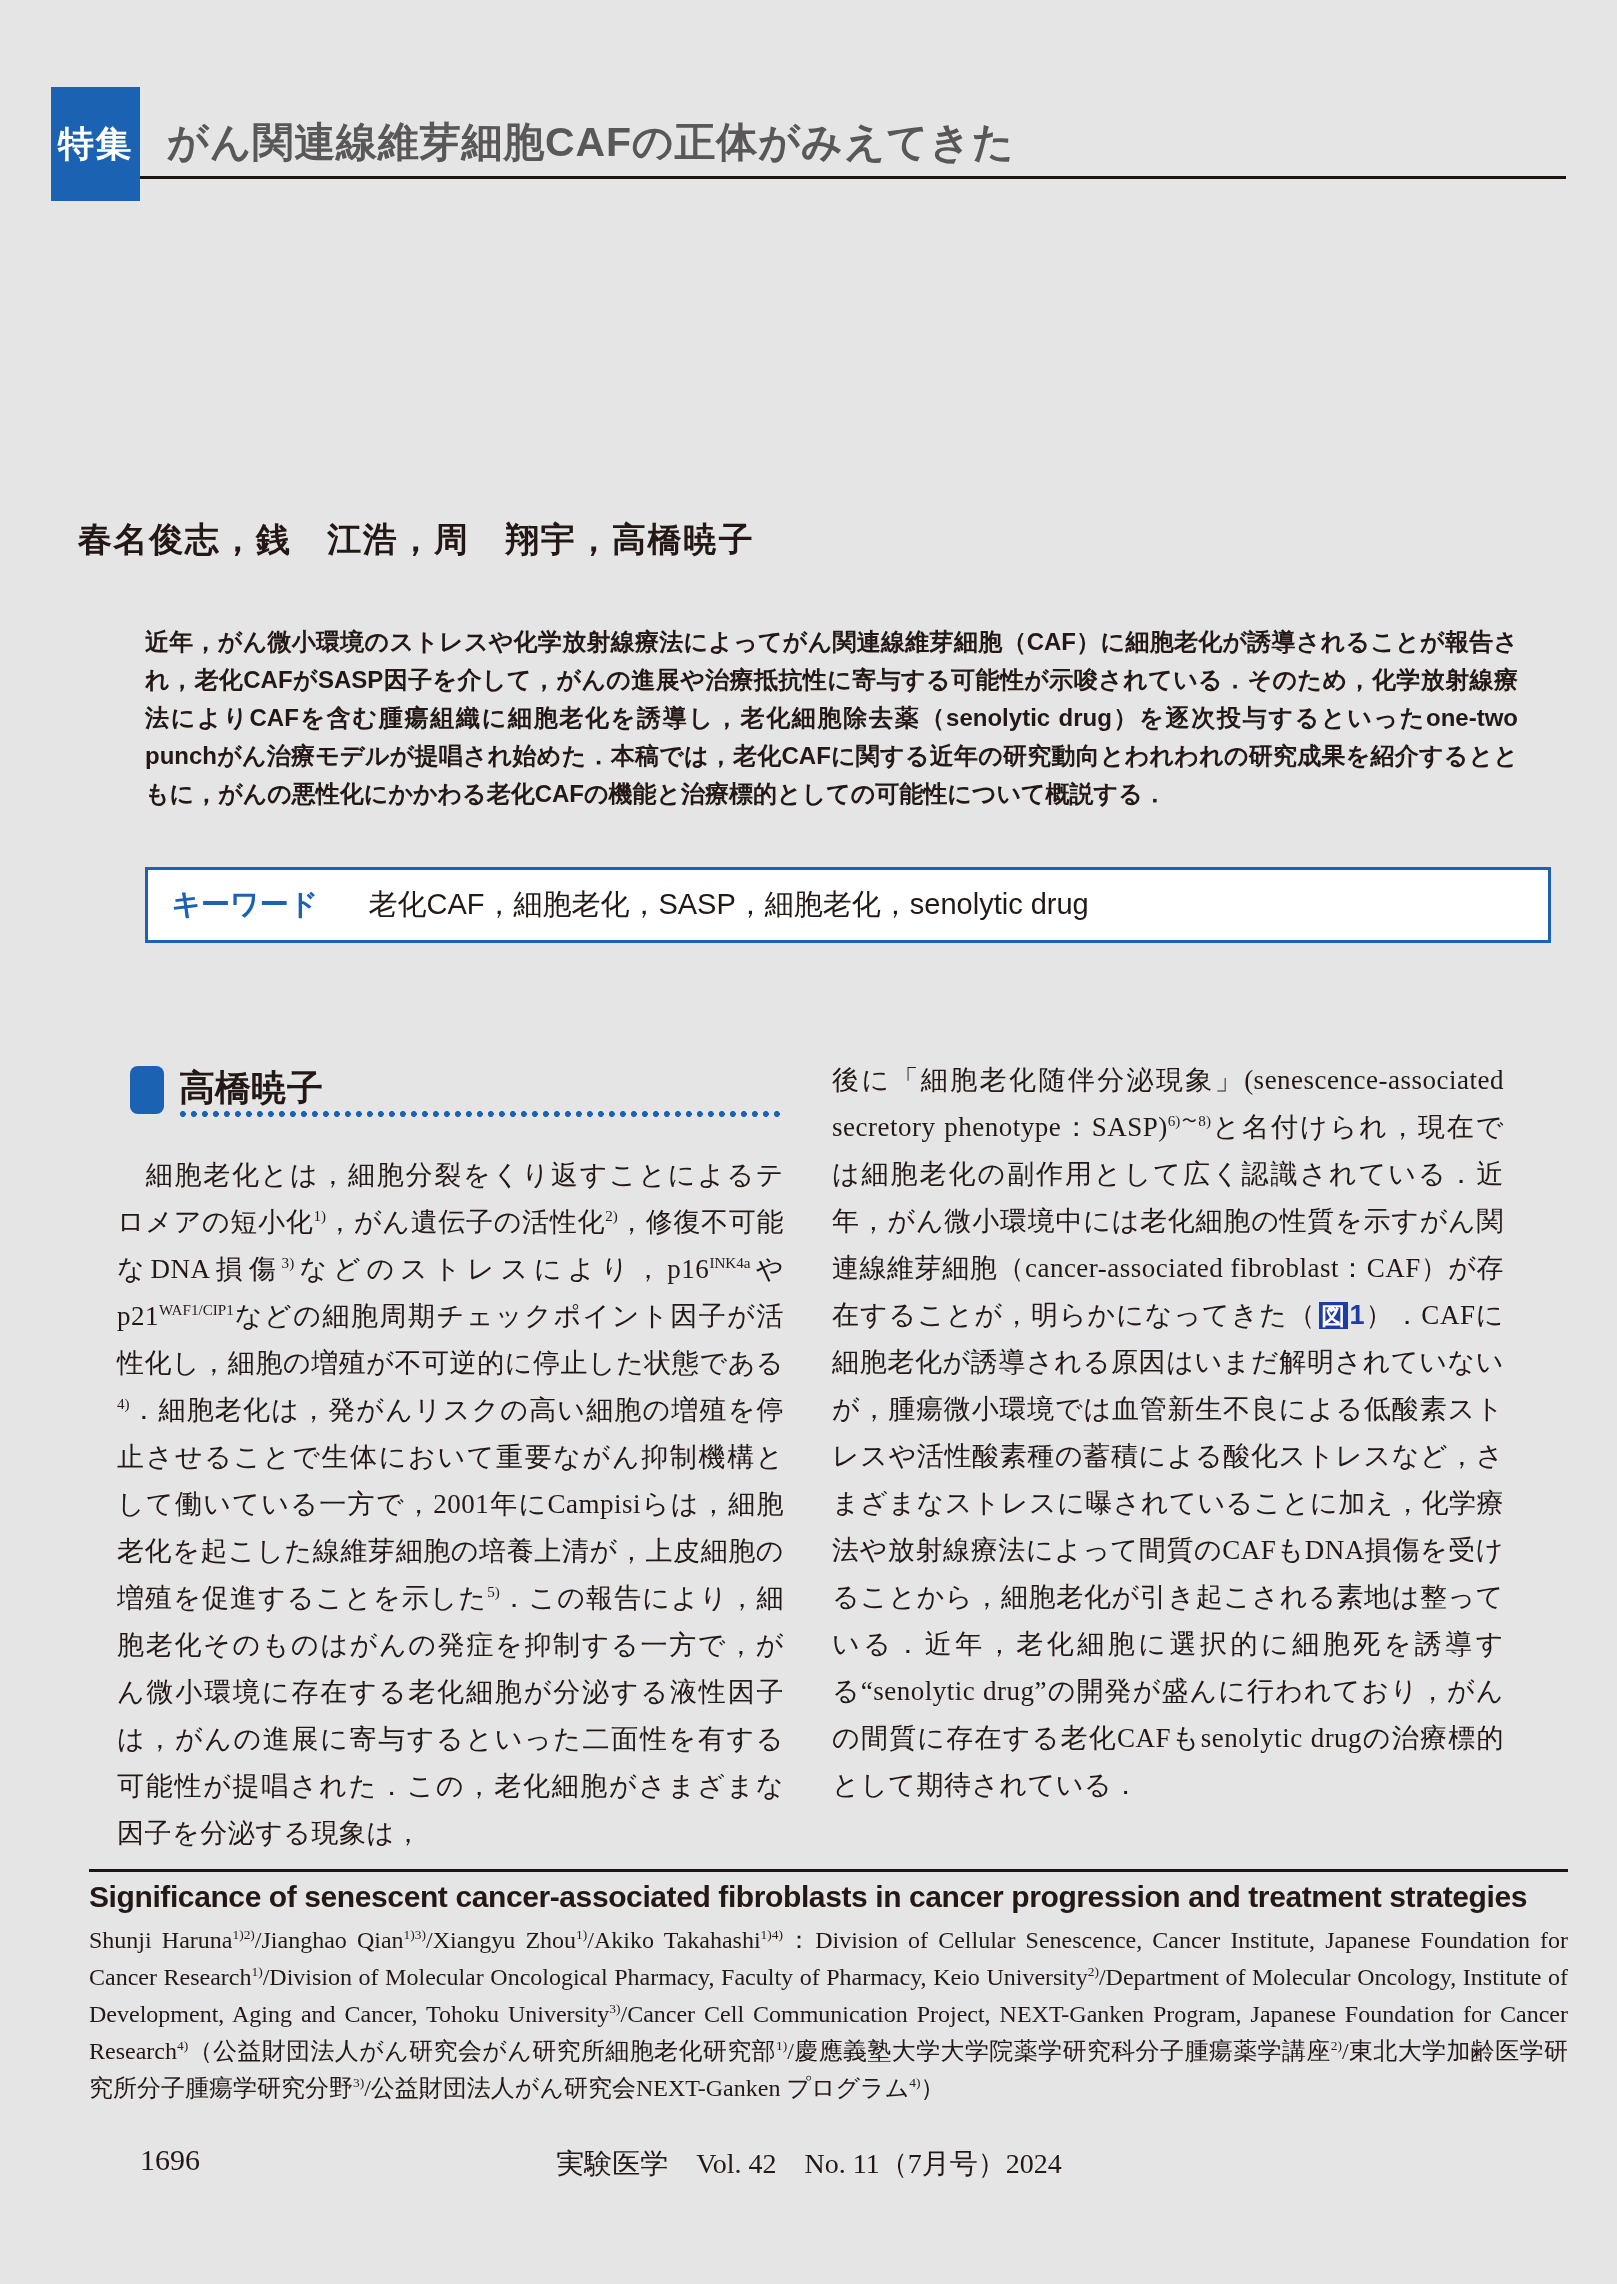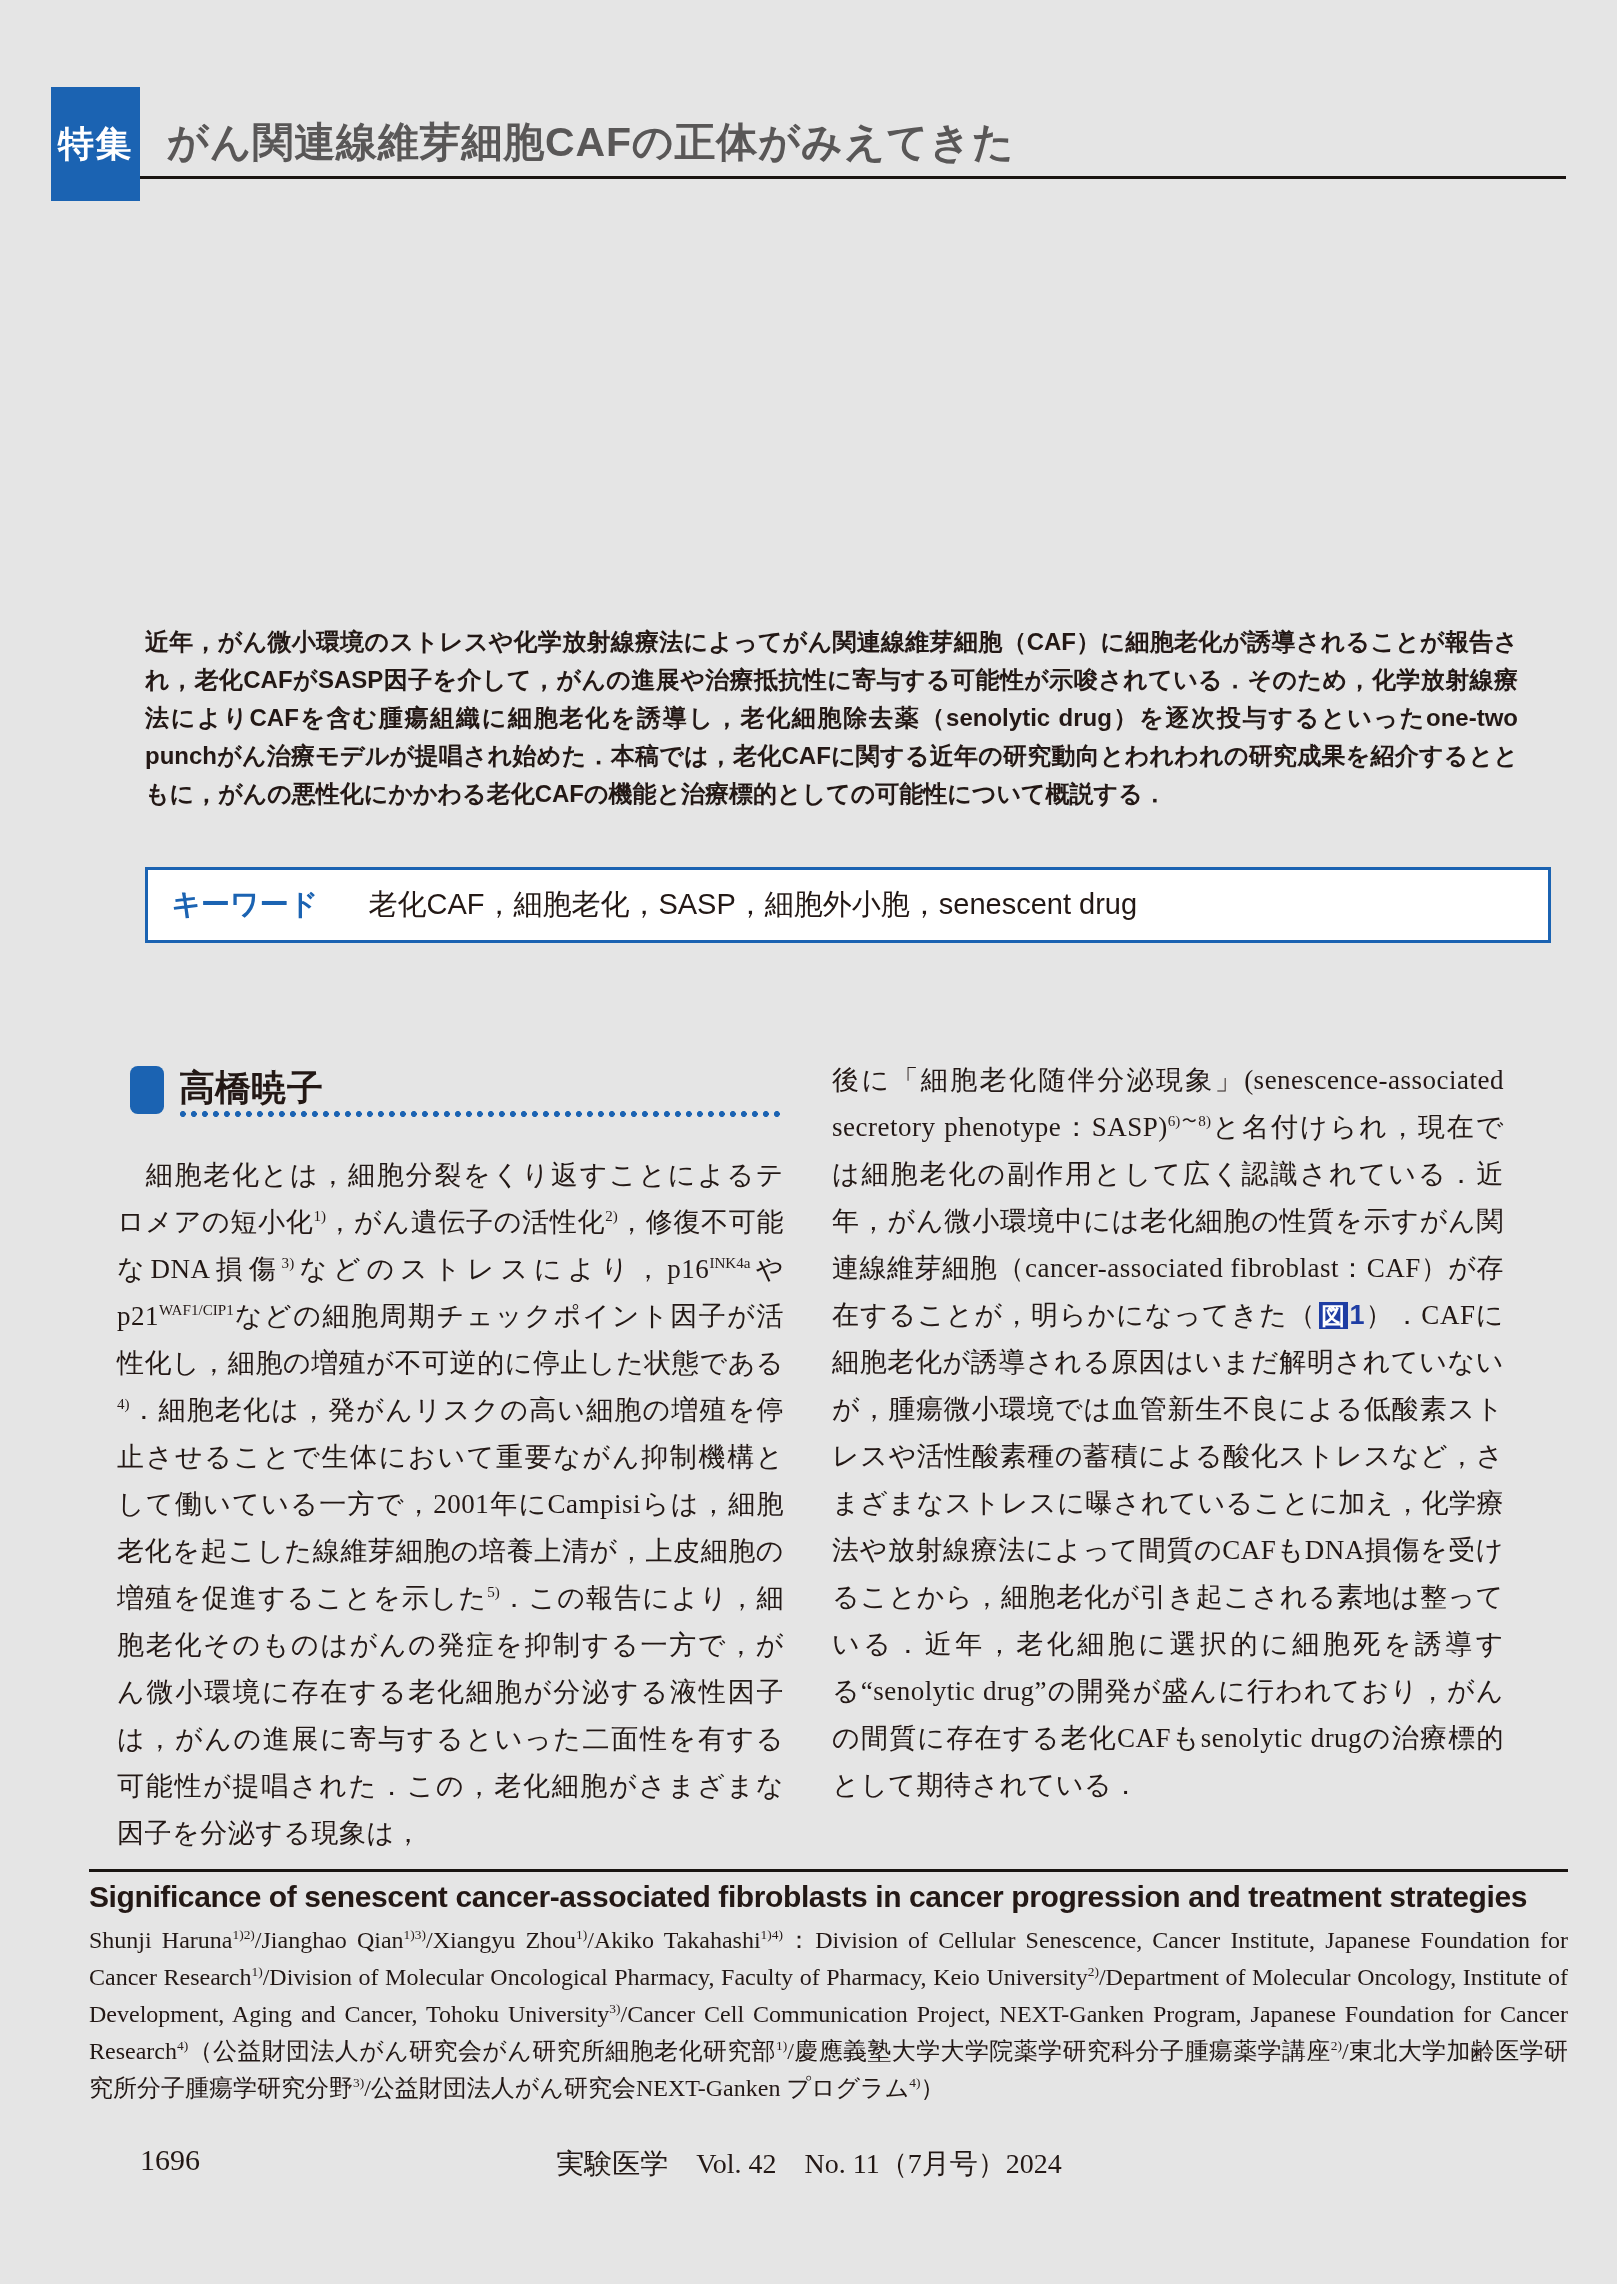--- a/index.html
+++ b/index.html
@@ -102,26 +102,27 @@
 <body>
 
 <div class="page">
 
   <div class="feature-box">
     <span>特集</span>
   </div>
   <div class="feature-title">がん関連線維芽細胞CAFの正体がみえてきた</div>
   <div class="header-rule"></div>
 
+  <div class="authors">春名俊志，銭　江浩，周　翔宇，高橋暁子</div>
 
   <div class="abstract">近年，がん微小環境のストレスや化学放射線療法によってがん関連線維芽細胞（CAF）に細胞老化が誘導されることが報告され，老化CAFがSASP因子を介して，がんの進展や治療抵抗性に寄与する可能性が示唆されている．そのため，化学放射線療法によりCAFを含む腫瘍組織に細胞老化を誘導し，老化細胞除去薬（senolytic drug）を逐次投与するといったone-two punchがん治療モデルが提唱され始めた．本稿では，老化CAFに関する近年の研究動向とわれわれの研究成果を紹介するとともに，がんの悪性化にかかわる老化CAFの機能と治療標的としての可能性について概説する．</div>
 
   <div class="kw-box">
     <span class="kw-label">キーワード</span>
-    <span class="kw-value">老化CAF，細胞老化，SASP，細胞外小胞，senescent drug</span>
+    <span class="kw-value">老化CAF，細胞老化，SASP，細胞老化，senolytic drug</span>
   </div>
 
   <div class="sec-square"></div>
   <div class="sec-title">高橋暁子</div>
   <div class="sec-dots"></div>
 
   <div class="col col-left"><span>　細胞老化とは，細胞分裂をくり返すことによるテロメアの短小化</span><sup>1)</sup><span>，がん遺伝子の活性化</span><sup>2)</sup><span>，修復不可能なDNA損傷</span><sup>3)</sup><span>などのストレスにより，p16</span><sup>INK4a</sup><span>やp21</span><sup>WAF1/CIP1</sup><span>などの細胞周期チェックポイント因子が活性化し，細胞の増殖が不可逆的に停止した状態である</span><sup>4)</sup><span>．細胞老化は，発がんリスクの高い細胞の増殖を停止させることで生体において重要ながん抑制機構として働いている一方で，2001年にCampisiらは，細胞老化を起こした線維芽細胞の培養上清が，上皮細胞の増殖を促進することを示した</span><sup>5)</sup><span>．この報告により，細胞老化そのものはがんの発症を抑制する一方で，がん微小環境に存在する老化細胞が分泌する液性因子は，がんの進展に寄与するといった二面性を有する可能性が提唱された．この，老化細胞がさまざまな因子を分泌する現象は，</span></div>
   <div class="col col-right"><span>後に「細胞老化随伴分泌現象」(senescence-associated secretory phenotype：SASP)</span><sup>6)〜8)</sup><span>と名付けられ，現在では細胞老化の副作用として広く認識されている．近年，がん微小環境中には老化細胞の性質を示すがん関連線維芽細胞（cancer-associated fibroblast：CAF）が存在することが，明らかになってきた（</span><span class="figbox">図</span><span class="fignum">1</span><span>）．CAFに細胞老化が誘導される原因はいまだ解明されていないが，腫瘍微小環境では血管新生不良による低酸素ストレスや活性酸素種の蓄積による酸化ストレスなど，さまざまなストレスに曝されていることに加え，化学療法や放射線療法によって間質のCAFもDNA損傷を受けることから，細胞老化が引き起こされる素地は整っている．近年，老化細胞に選択的に細胞死を誘導する“senolytic drug”の開発が盛んに行われており，がんの間質に存在する老化CAFもsenolytic drugの治療標的として期待されている．</span></div>
 
   <div class="foot-rule"></div>

